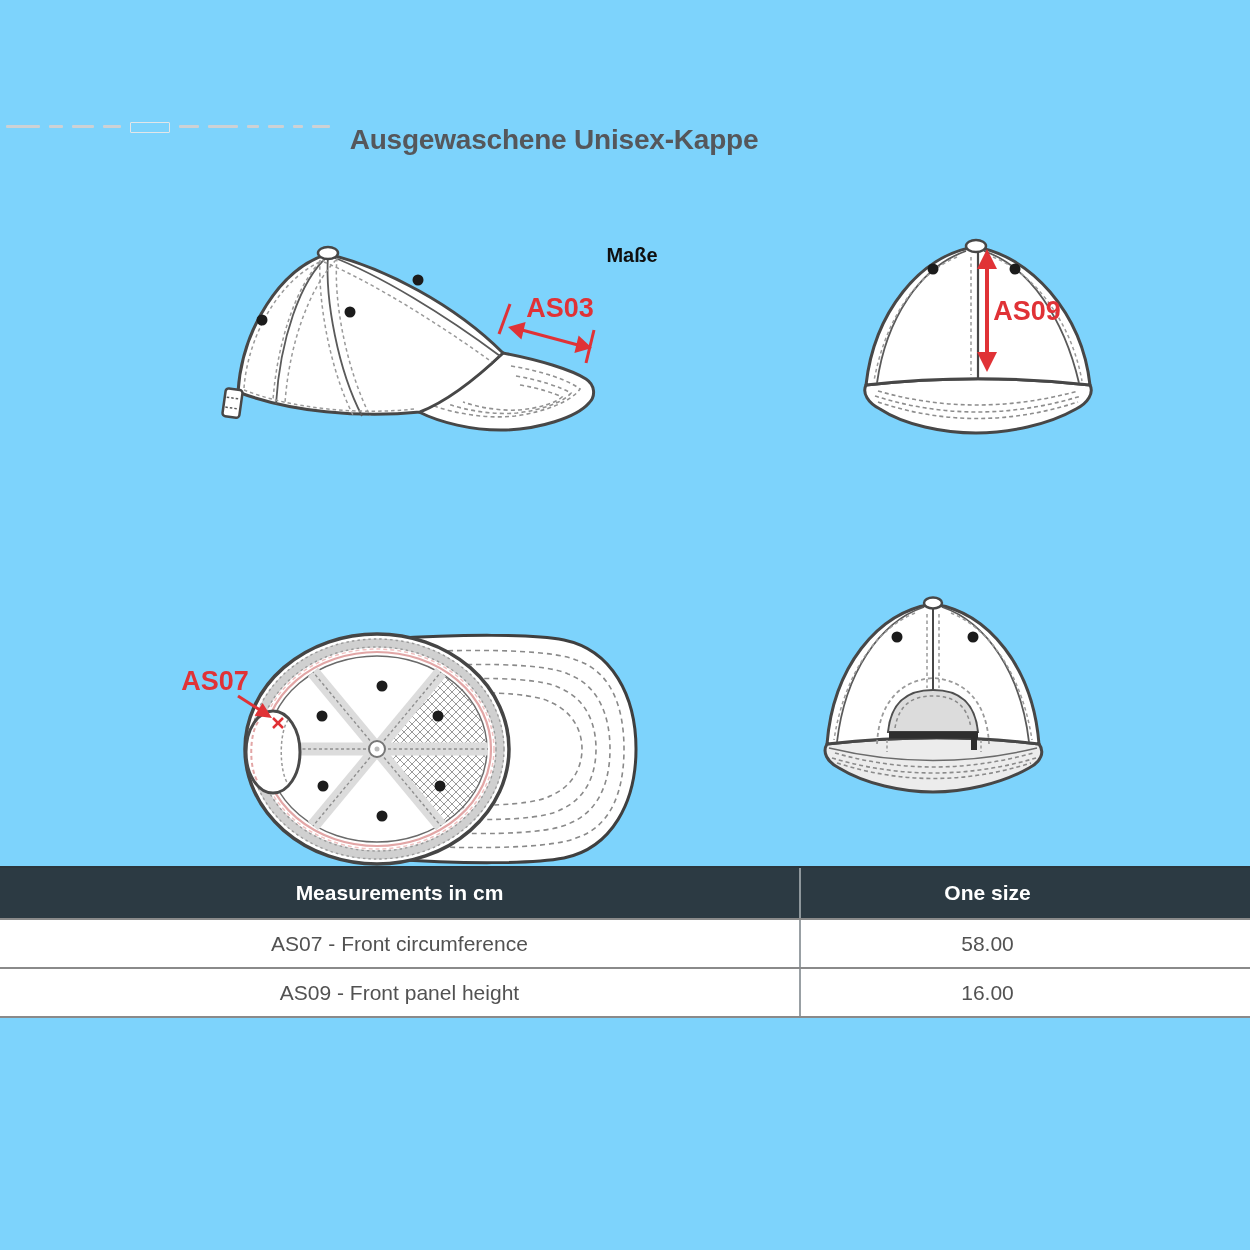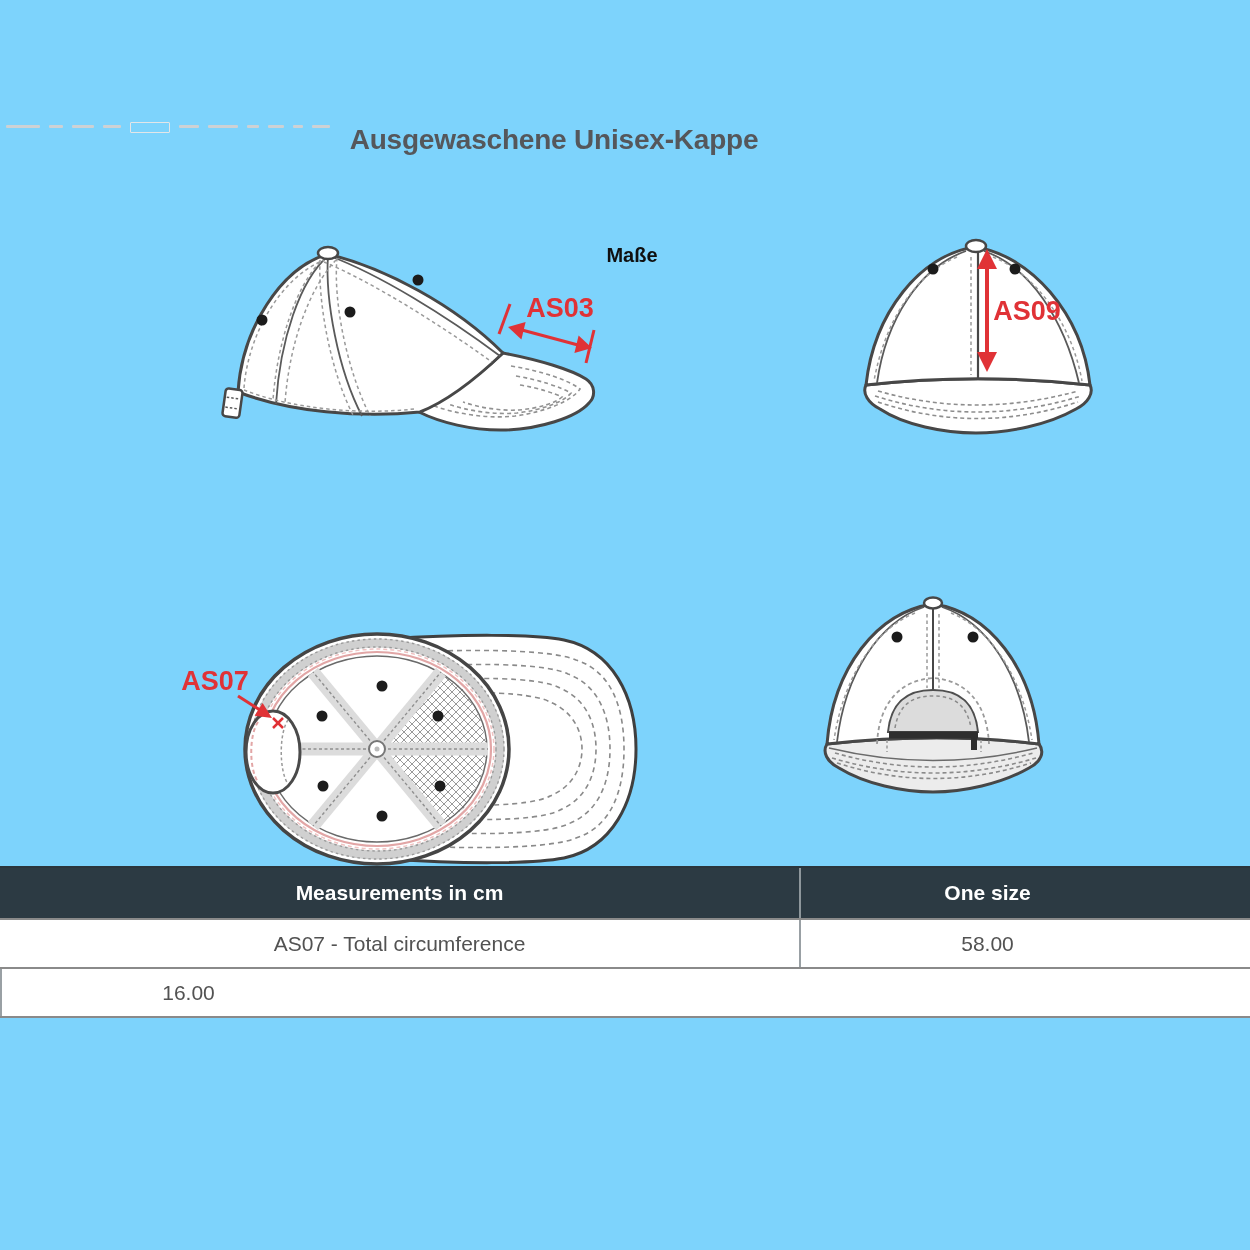--- a/index.html
+++ b/index.html
@@ -232,21 +232,22 @@
       <circle cx="158" cy="45" r="5.5" fill="#1b1b1b"></circle>
     </svg>
   </div>
 
   <div class="mtable">
     <div class="thead">
       <div class="c1">Measurements in cm</div>
       <div class="c2">One size</div>
     </div>
     <div class="trow">
-      <div class="c1">AS07 - Total circumference</div>
+      <div class="c1">AS07 - Front circumference</div>
       <div class="c2">58.00</div>
     </div>
     <div class="trow">
+      <div class="c1">AS09 - Front panel height</div>
       <div class="c2">16.00</div>
     </div>
   </div>
 
 </div>
 
 </body></html>

